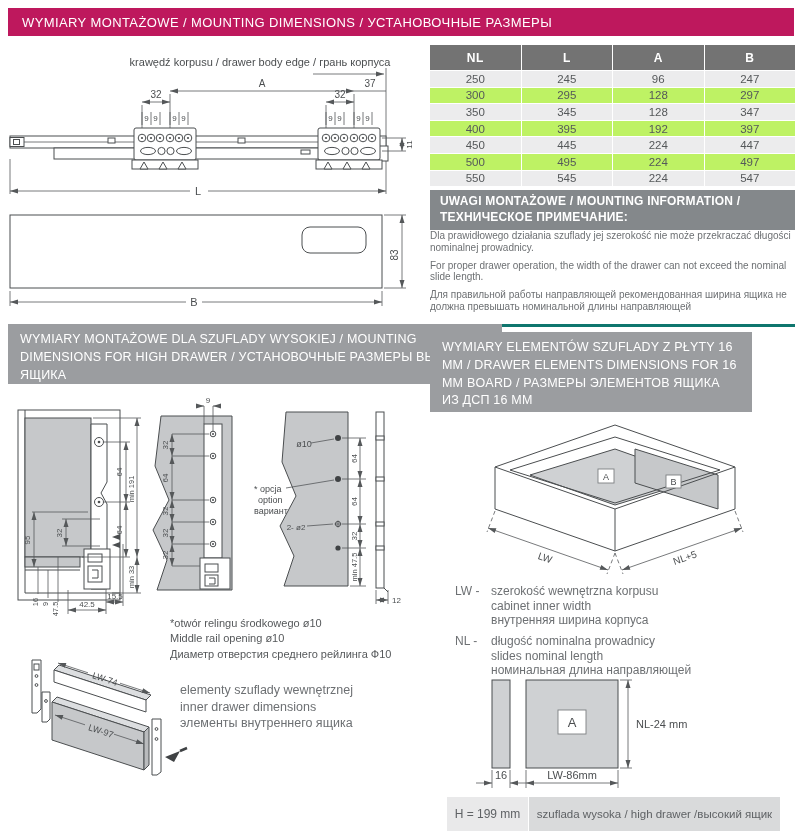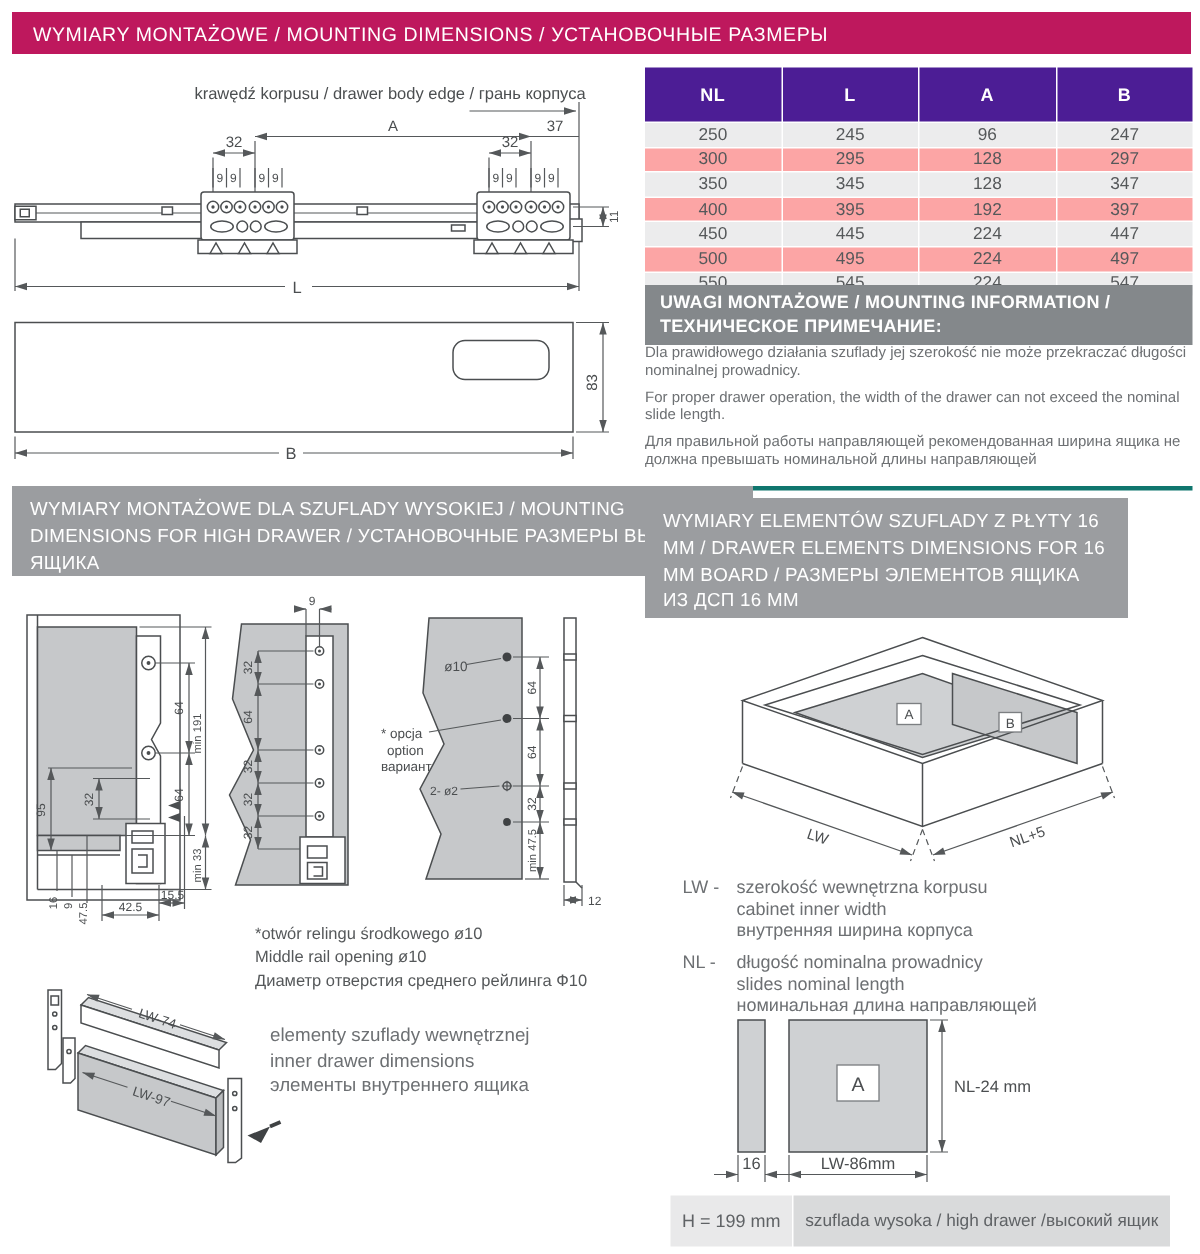--- a/index.html
+++ b/index.html
@@ -7,24 +7,24 @@
   font-family:"Liberation Sans",sans-serif}
 .abs{position:absolute}
 .main-hdr{position:absolute;left:8px;top:8px;width:786px;height:28px;background:#be185d;color:#fff;
   font-size:13px;display:flex;align-items:center;padding-left:14px;letter-spacing:.4px}
 .sec-hdr{position:absolute;background:#9b9da0;color:#fff;font-size:12.5px;line-height:1.42;
   padding:7px 12px;letter-spacing:.2px}
 #hdr2{left:8px;top:324px;width:494px;height:60px}
 #hdr3{left:430px;top:332px;width:322px;height:80px}
 .dim-table{position:absolute;left:430px;top:45px;width:365px;display:grid;
   grid-template-columns:repeat(4,1fr);gap:1px;background:#fff}
-.th{background:#4c1d95;color:#fff;font-weight:bold;font-size:12px;height:36px;
+.th{background:#737373;color:#fff;font-weight:bold;font-size:12px;height:25px;
   display:flex;align-items:center;justify-content:center;letter-spacing:.4px}
 .td{font-size:11.5px;color:#55585a;height:15.6px;display:flex;align-items:center;justify-content:center}
-.r0{background:#ececed}.r1{background:#fca5a5}
+.r0{background:#ececed}.r1{background:#bef264}
 .notes-title{position:absolute;left:430px;top:190px;width:365px;background:#84888b;color:#fff;
   font-weight:bold;font-size:12px;line-height:1.32;padding:4px 10px;letter-spacing:.2px}
 .notes-body{position:absolute;left:430px;top:230px;width:365px;color:#6d7073;font-size:10px;
   line-height:1.18;border-bottom:3px solid #0f766e;padding-bottom:5px}
 .notes-body p{margin:0 0 6px}
 .rail-note{position:absolute;left:170px;top:616px;font-size:11px;color:#55585a;line-height:1.4}
 .rail-note span{display:block}
 .inner-caption{position:absolute;left:180px;top:682px;font-size:12.5px;color:#6d7073;line-height:1.32}
 .inner-caption span{display:block}
 .legend{position:absolute;left:455px;top:584px;color:#6d7073;font-size:12px;line-height:1.22}

